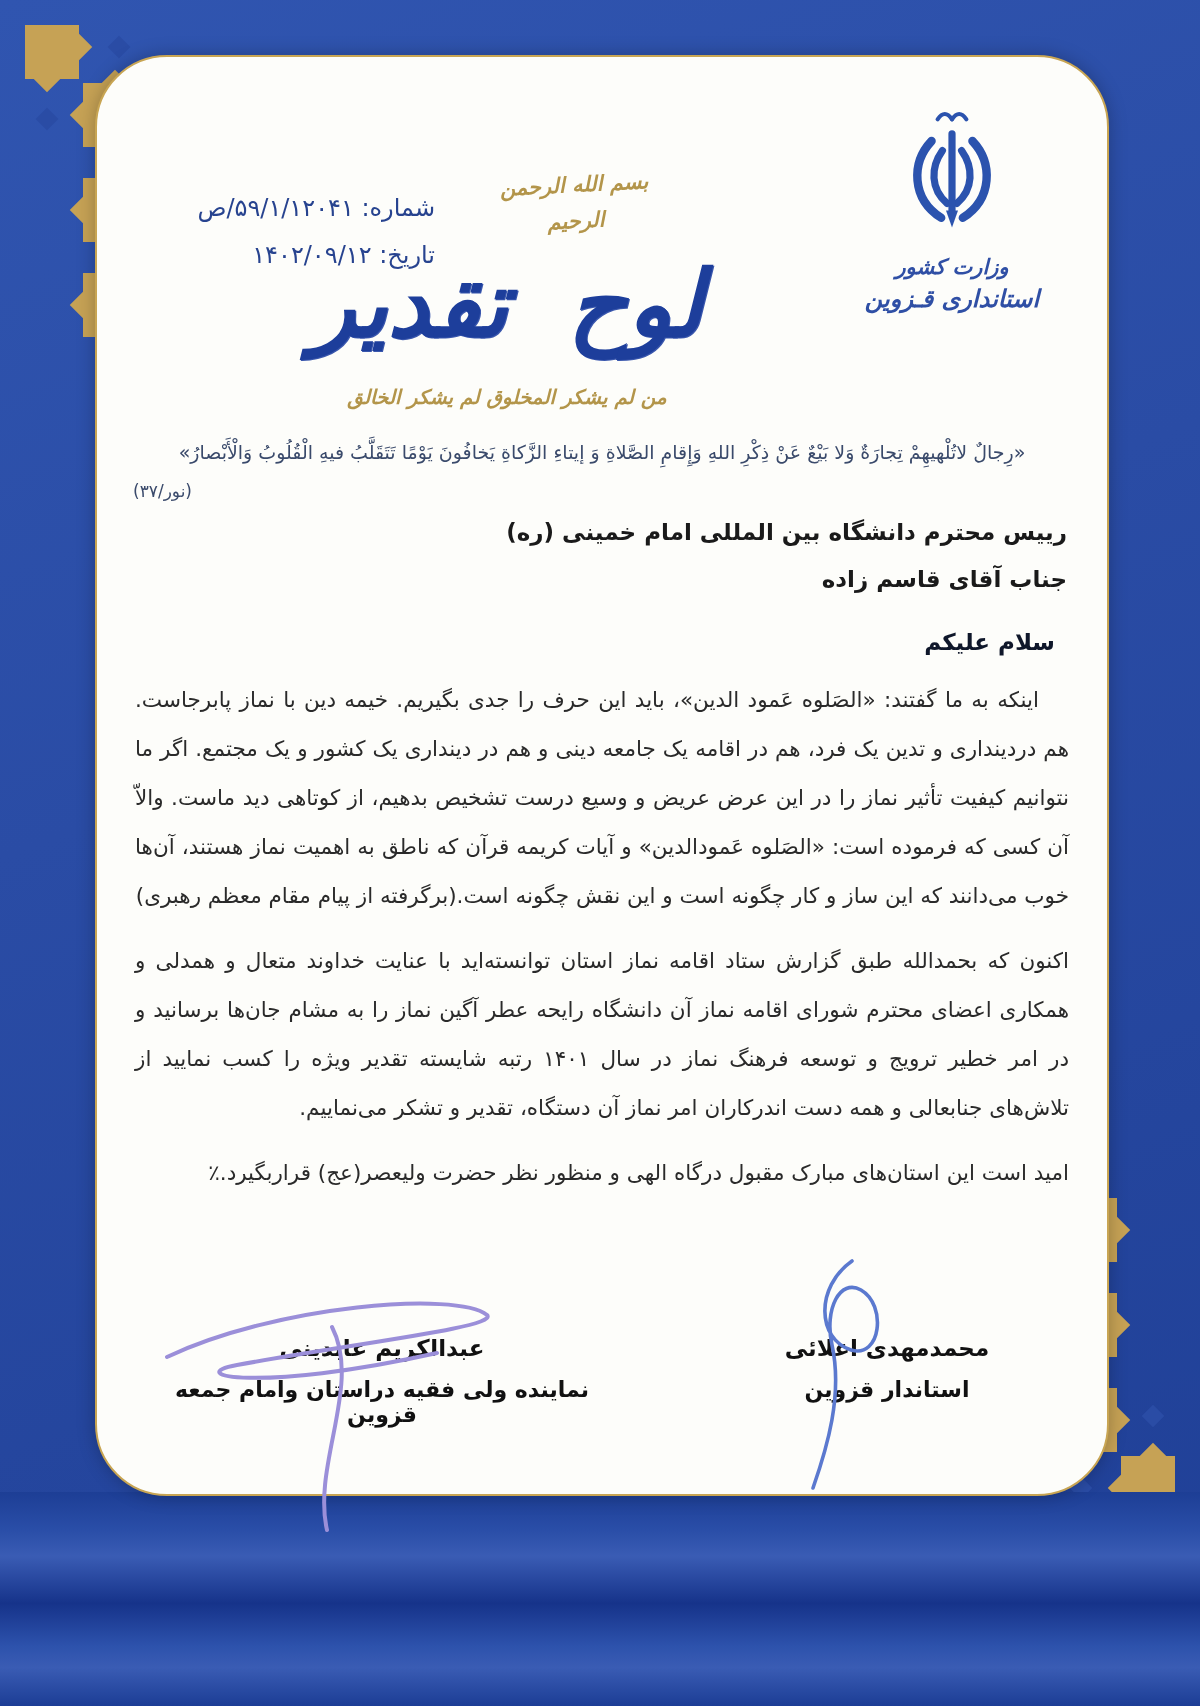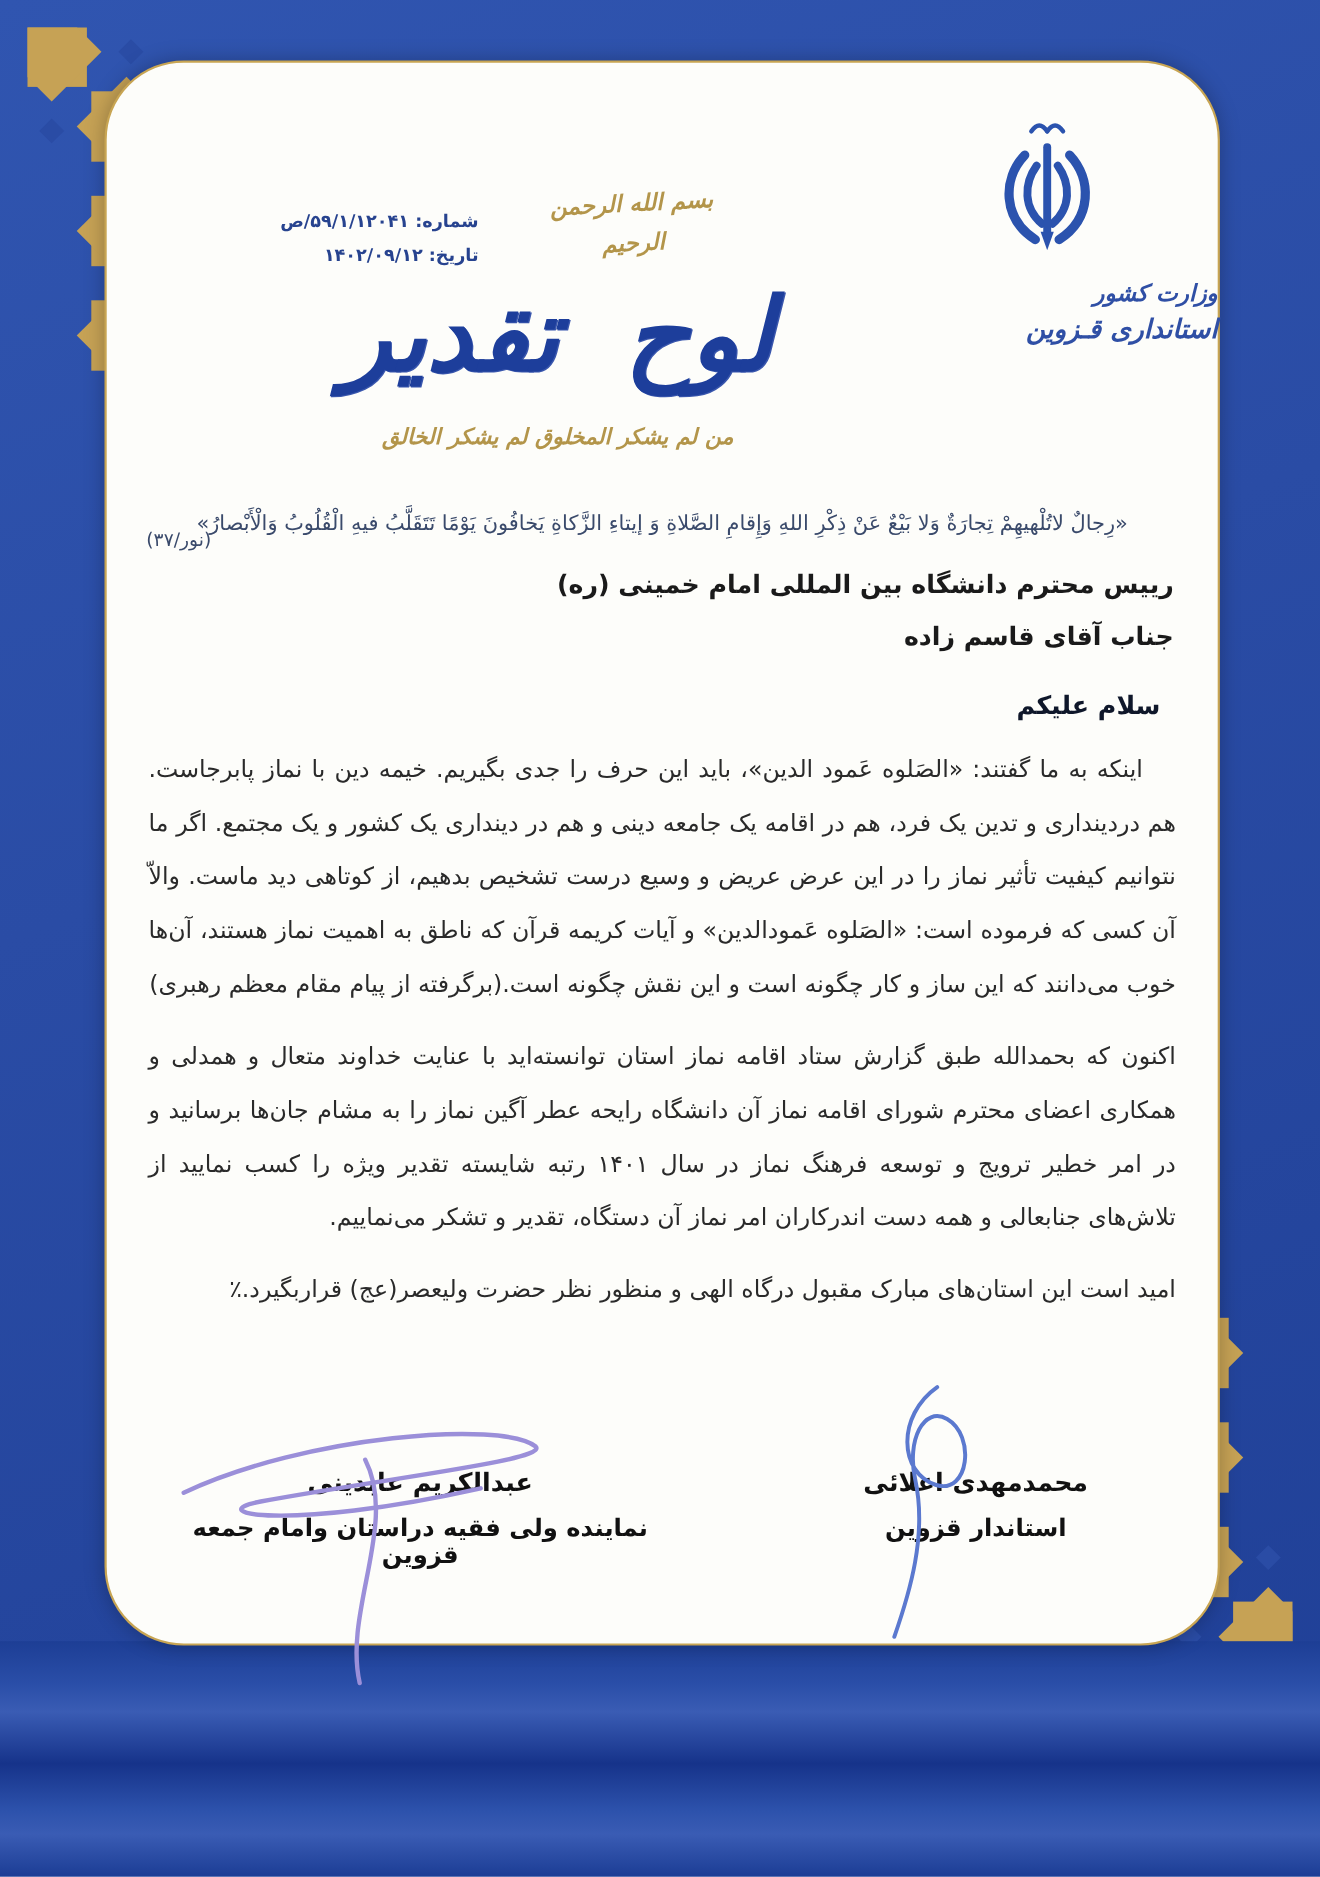--- a/index.html
+++ b/index.html
@@ -14,24 +14,24 @@
   }
   .page{
     position:absolute;left:95px;top:55px;width:1010px;height:1437px;
     background:#fdfdfa;border:2px solid #c8a553;border-radius:72px;
     box-shadow:0 0 18px rgba(0,0,0,.25);
   }
   .corner-svg{position:absolute;pointer-events:none;}
   
   .ref-block{
     position:absolute;left:28px;top:128px;width:310px;text-align:right;
-    direction:rtl;color:#27438f;font-size:16px;font-weight:700;line-height:1.95;
+    direction:rtl;color:#27438f;font-size:24px;font-weight:400;line-height:1.95;
   }
   .letterhead{
-    position:absolute;left:700px;top:50px;width:310px;text-align:right;direction:rtl;
+    position:absolute;left:700px;top:50px;width:310px;text-align:center;direction:rtl;
   }
   .letterhead .emblem{display:block;margin:0 auto;}
   .ministry{color:#2f4fa5;font-size:21px;font-weight:bold;margin-top:8px;font-style:italic;}
   .governorate{color:#2f4fa5;font-size:24px;font-weight:bold;margin-top:6px;font-style:italic;letter-spacing:2px;}
   .bismillah{
     position:absolute;left:398px;top:52px;width:160px;height:190px;
     display:flex;align-items:center;justify-content:center;text-align:center;
     color:#b3954a;font-size:21px;font-weight:bold;font-style:italic;line-height:1.7;
     transform:rotate(-3deg);
   }
@@ -40,21 +40,21 @@
     color:#1d3e9b;font-size:92px;font-weight:bold;font-style:italic;
     letter-spacing:2px;word-spacing:28px;line-height:1.3;
     text-shadow:1px 1px 0 #3a57ad;
   }
   .cert-subtitle{
     position:absolute;left:170px;top:328px;width:480px;text-align:center;direction:rtl;
     color:#b3954a;font-size:20px;font-weight:bold;font-style:italic;
   }
   .verse{
     position:absolute;left:18px;top:384px;width:974px;text-align:center;direction:rtl;
-    color:#3a4a6b;font-size:19px;font-weight:500;white-space:nowrap;margin-top:24px;
+    color:#3a4a6b;font-size:19px;font-weight:500;white-space:nowrap;
   }
   .verse-ref{
     position:absolute;left:36px;top:424px;width:120px;text-align:left;direction:rtl;
     color:#3a4a6b;font-size:17px;
   }
   .recipient{
     position:absolute;right:40px;top:452px;width:930px;text-align:right;direction:rtl;
     color:#1a1a1a;font-size:23px;font-weight:bold;line-height:2.05;
   }
   .salutation{

